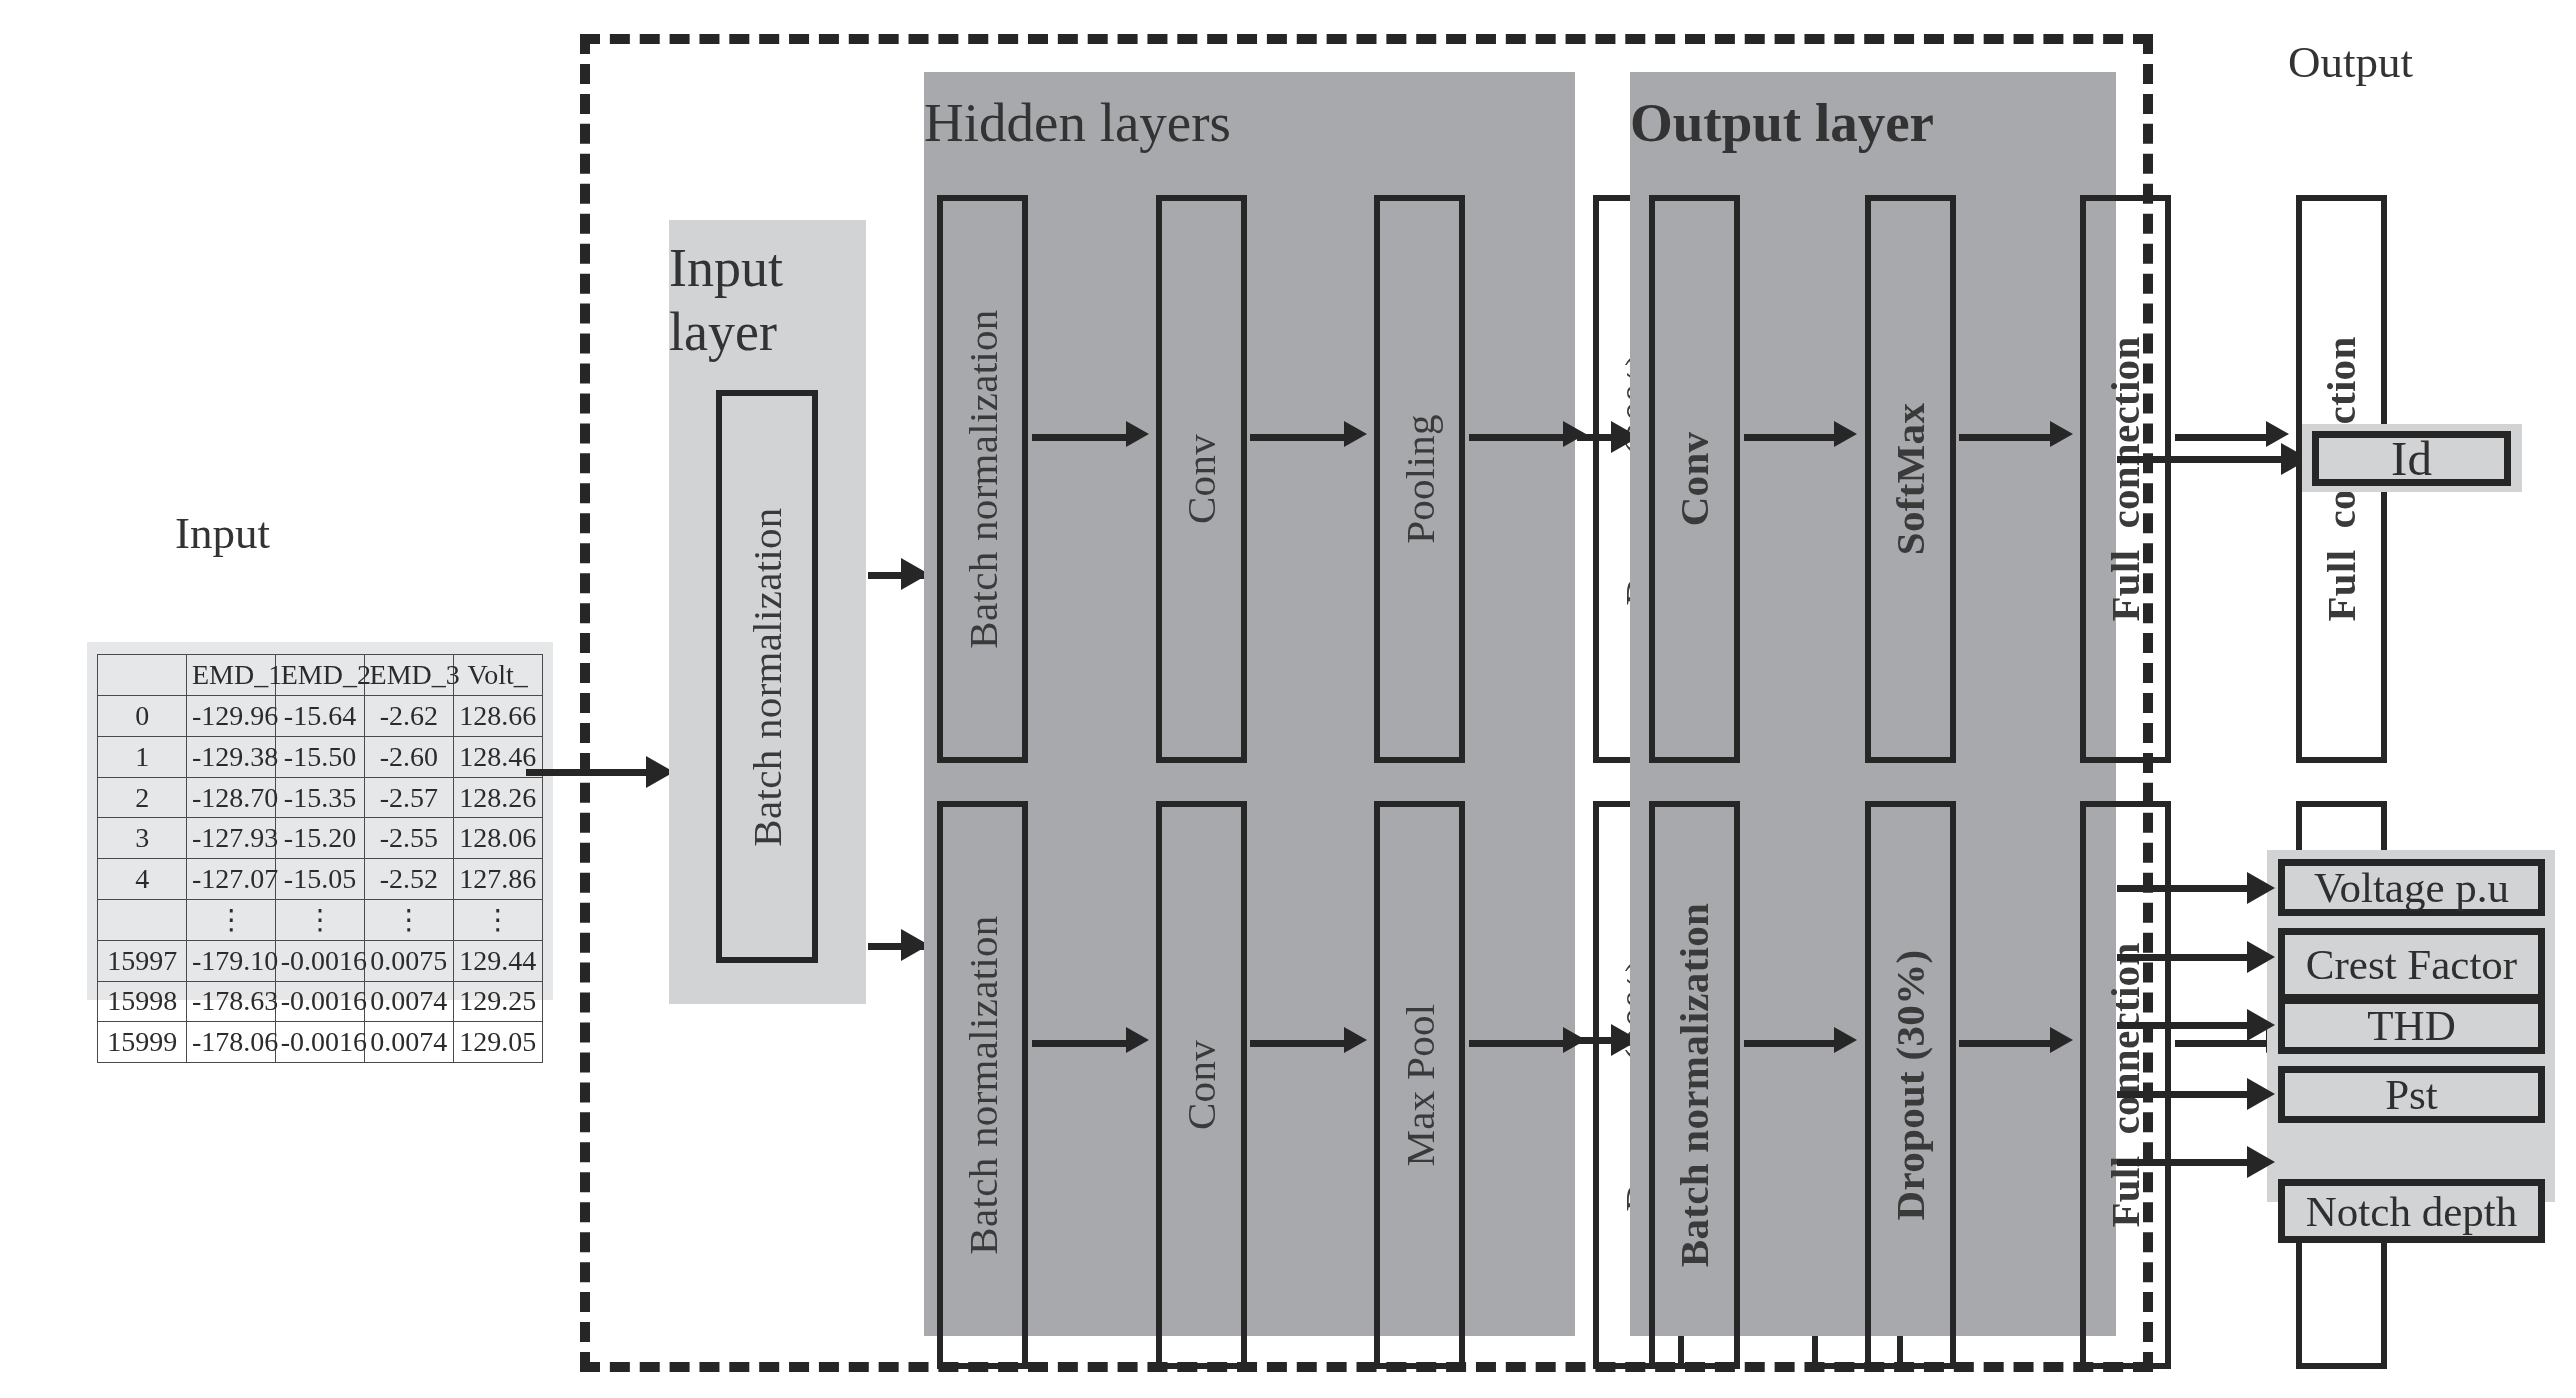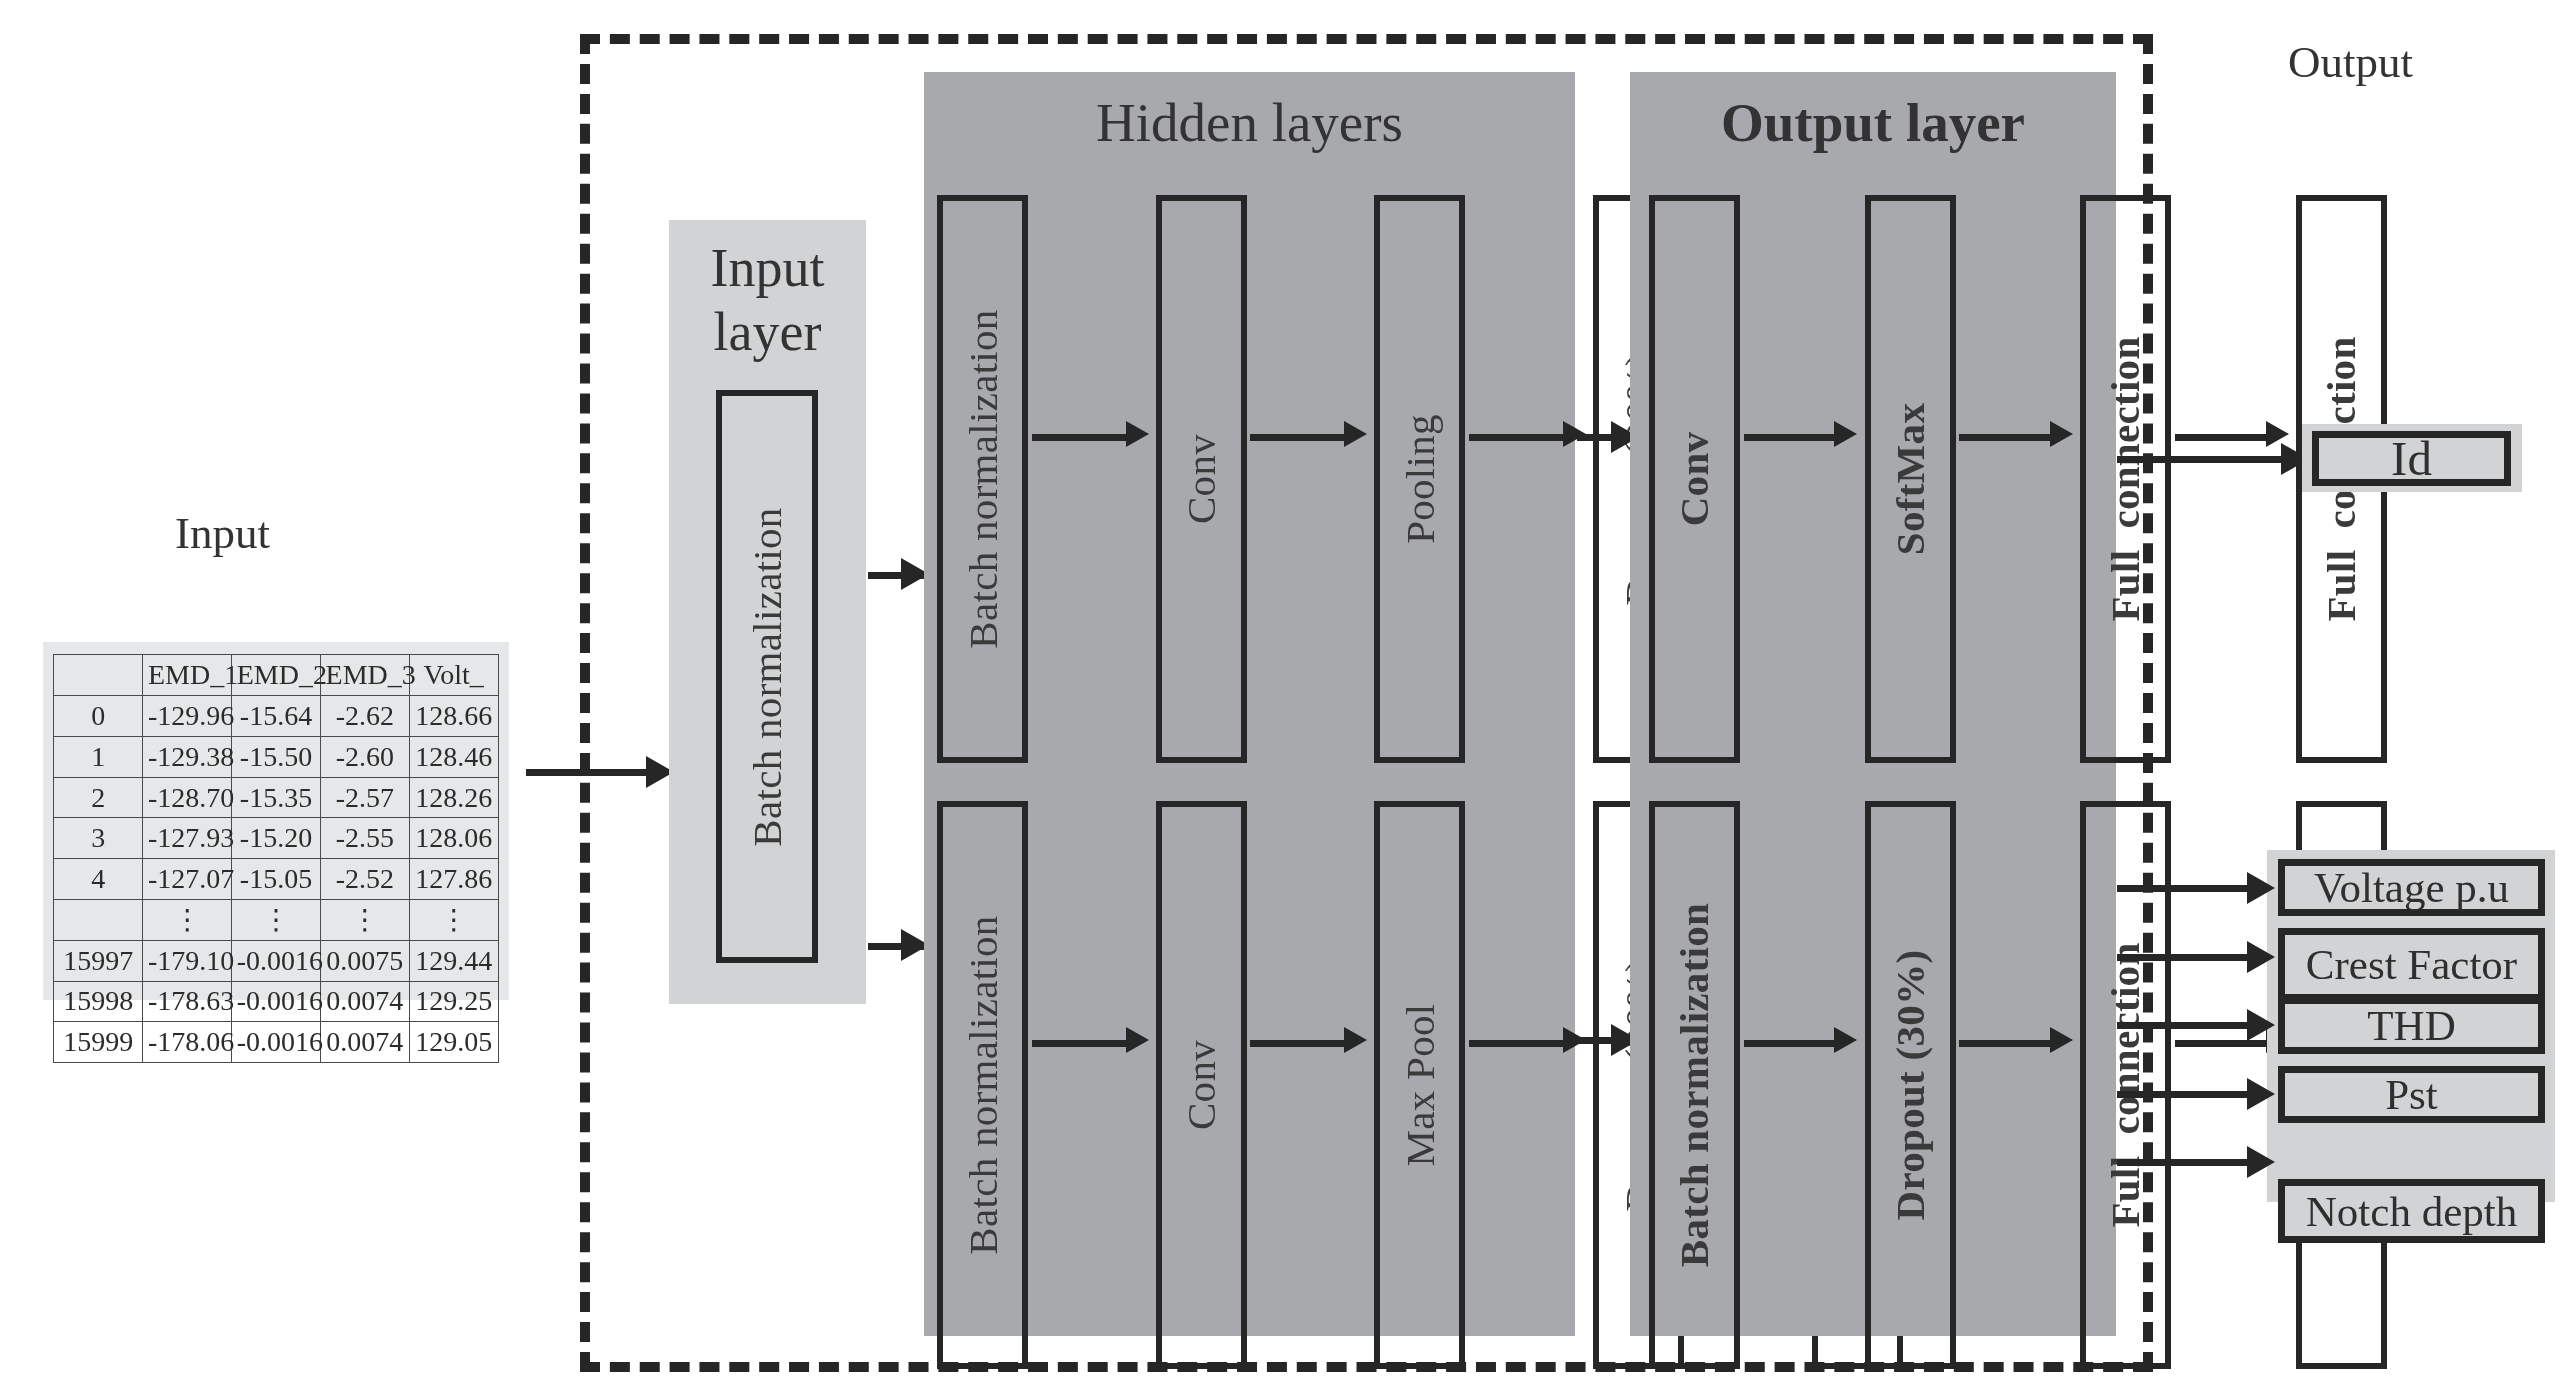--- a/index.html
+++ b/index.html
@@ -38,21 +38,21 @@
   .group-panel {
     background: #a8a9ad;
     box-sizing: border-box;
   }
   .group-panel.light {
     background: #d2d3d5;
   }
   .group-title {
     position: absolute;
     left: 0; right: 0;
-    text-align: center;
+    text-align: left;
     font-size: 55px;
     color: #333333;
     line-height: 1.02;
   }
 
   
   .layer-block {
     position: absolute;
     box-sizing: border-box;
     border: 6.6px solid #262626;
@@ -97,20 +97,21 @@
     border-bottom: 16px solid transparent;
     border-left: 28px solid #262626;
   }
 
   
   #input-table-wrap {
     position: absolute;
     background: #e6e7e8;
     box-sizing: border-box;
     padding: 12.3px 10.4px;
+    margin-left: 44px;
   }
   table.data-table {
     border-collapse: collapse;
     font-size: 28px;
     color: #2b2b2b;
     table-layout: fixed;
   }
   table.data-table td, table.data-table th {
     border: 1.9px solid #4a4a4a;
     padding: 1.9px 4.7px;

